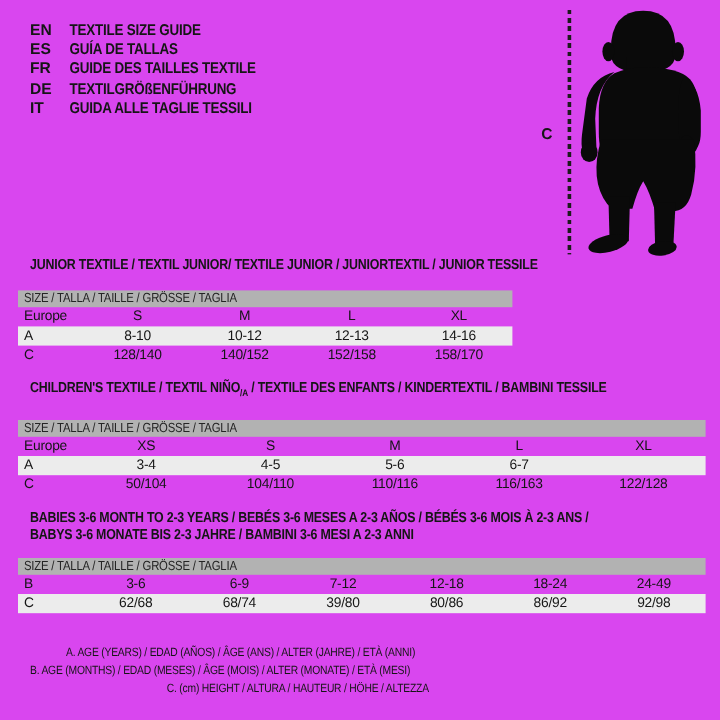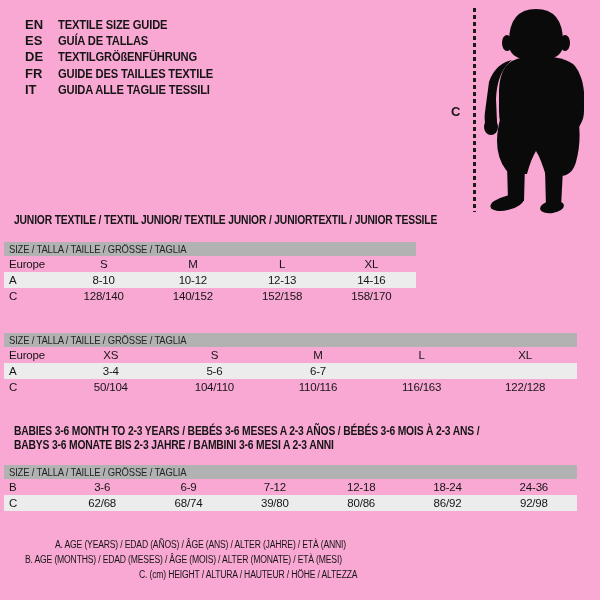--- a/index.html
+++ b/index.html
@@ -1,31 +1,31 @@
 <!DOCTYPE html>
 <html style="--bar: #b2b2b2; --row-shaded: #ececec;"><head>
 <meta charset="utf-8">
 <style>
   html,body{margin:0;padding:0;background:#fff;}
   #canvas{
-    position:relative;width:600px;height:600px;background:#f9a8d4;overflow:hidden;
+    position:relative;width:600px;height:600px;background:#d946ef;overflow:hidden;
     font-family:"Liberation Sans",sans-serif;color:#151515;
   }
   .cond{display:inline-block;transform:scaleX(0.86);transform-origin:0 50%;letter-spacing:-0.2px;white-space:nowrap;}
   
   #legend{position:absolute;left:25px;top:16px;}
   .legend-row{display:flex;height:16.4px;align-items:center;font-weight:bold;font-size:13px;}
   .legend-code{width:33px;flex:0 0 33px;}
   
   #height-line{position:absolute;left:473px;top:8px;width:3px;height:204px;
     background:repeating-linear-gradient(to bottom,#1c1c1c 0 4px,transparent 4px 7px);}
   #measure-c{position:absolute;left:451px;top:104px;font-size:13px;font-weight:bold;}
   #baby{position:absolute;left:478px;top:4px;width:108px;height:210px;}
   
-  .tsec{position:absolute;left:4px;}
+  .tsec{position:absolute;left:15px;}
   .ttitle{margin-left:10px;font-weight:bold;font-size:12px;line-height:12px;white-space:nowrap;}
   .ttitle2{line-height:14px;}
   .ttitle sub{font-size:8px;}
   .ttable{margin-top:16px;width:100%;}
   .thead{height:14px;line-height:14px;background:var(--bar,#b2b2b2);padding-left:5px;font-size:11px;color:#242424;}
   .trow{display:grid;height:16px;line-height:16px;font-size:11.5px;letter-spacing:-0.2px;}
   .trow.shaded{background:var(--row-shaded,#ececec);}
   .tcell{text-align:center;white-space:nowrap;}
   .labelcell{text-align:left;padding-left:5px;}
   
@@ -40,26 +40,26 @@
   <div id="legend">
     <div class="legend-row">
       <span class="legend-code">EN</span>
       <span class="cond">TEXTILE SIZE GUIDE</span>
     </div>
     <div class="legend-row">
       <span class="legend-code">ES</span>
       <span class="cond">GUÍA DE TALLAS</span>
     </div>
     <div class="legend-row">
+      <span class="legend-code">FR</span>
+      <span class="cond">GUIDE DES TAILLES TEXTILE</span>
+    </div>
+    <div class="legend-row">
       <span class="legend-code">DE</span>
       <span class="cond">TEXTILGRÖßENFÜHRUNG</span>
-    </div>
-    <div class="legend-row">
-      <span class="legend-code">FR</span>
-      <span class="cond">GUIDE DES TAILLES TEXTILE</span>
     </div>
     <div class="legend-row">
       <span class="legend-code">IT</span>
       <span class="cond">GUIDA ALLE TAGLIE TESSILI</span>
     </div>
   </div>
 
   <div id="height-line"></div>
   <div id="measure-c">C</div>
   <div id="baby">
@@ -111,36 +111,40 @@
             <div class="tcell">128/140</div>
             <div class="tcell">140/152</div>
             <div class="tcell">152/158</div>
             <div class="tcell">158/170</div>
           </div>
         </div>
     </div>
   </section>
 
   <section class="tsec" style="top:317px;width:573px;">
+    <div class="ttitle">
+      <span class="cond"><span>CHILDREN'S TEXTILE / TEXTIL NIÑO</span><sub>/A</sub><span> / TEXTILE DES ENFANTS / KINDERTEXTIL / BAMBINI TESSILE</span></span>
+    </div>
     <div class="ttable">
       <div class="thead">
         <span class="cond">SIZE / TALLA / TAILLE / GRÖSSE / TAGLIA</span>
       </div>
       <div>
           <div class="trow" style="grid-template-columns: 55px repeat(5, 1fr);">
             <div class="tcell labelcell">Europe</div>
             <div class="tcell">XS</div>
             <div class="tcell">S</div>
             <div class="tcell">M</div>
             <div class="tcell">L</div>
             <div class="tcell">XL</div>
           </div>
           <div class="trow shaded" style="grid-template-columns: 55px repeat(5, 1fr);">
             <div class="tcell labelcell">A</div>
             <div class="tcell">3-4</div>
+            <div class="tcell">4-5</div>
             <div class="tcell">5-6</div>
             <div class="tcell">6-7</div>
           </div>
           <div class="trow" style="grid-template-columns: 55px repeat(5, 1fr);">
             <div class="tcell labelcell">C</div>
             <div class="tcell">50/104</div>
             <div class="tcell">104/110</div>
             <div class="tcell">110/116</div>
             <div class="tcell">116/163</div>
             <div class="tcell">122/128</div>
@@ -161,21 +165,21 @@
         <span class="cond">SIZE / TALLA / TAILLE / GRÖSSE / TAGLIA</span>
       </div>
       <div>
           <div class="trow" style="grid-template-columns: 55px repeat(6, 1fr);">
             <div class="tcell labelcell">B</div>
             <div class="tcell">3-6</div>
             <div class="tcell">6-9</div>
             <div class="tcell">7-12</div>
             <div class="tcell">12-18</div>
             <div class="tcell">18-24</div>
-            <div class="tcell">24-36</div>
+            <div class="tcell">24-49</div>
           </div>
           <div class="trow shaded" style="grid-template-columns: 55px repeat(6, 1fr);">
             <div class="tcell labelcell">C</div>
             <div class="tcell">62/68</div>
             <div class="tcell">68/74</div>
             <div class="tcell">39/80</div>
             <div class="tcell">80/86</div>
             <div class="tcell">86/92</div>
             <div class="tcell">92/98</div>
           </div>

